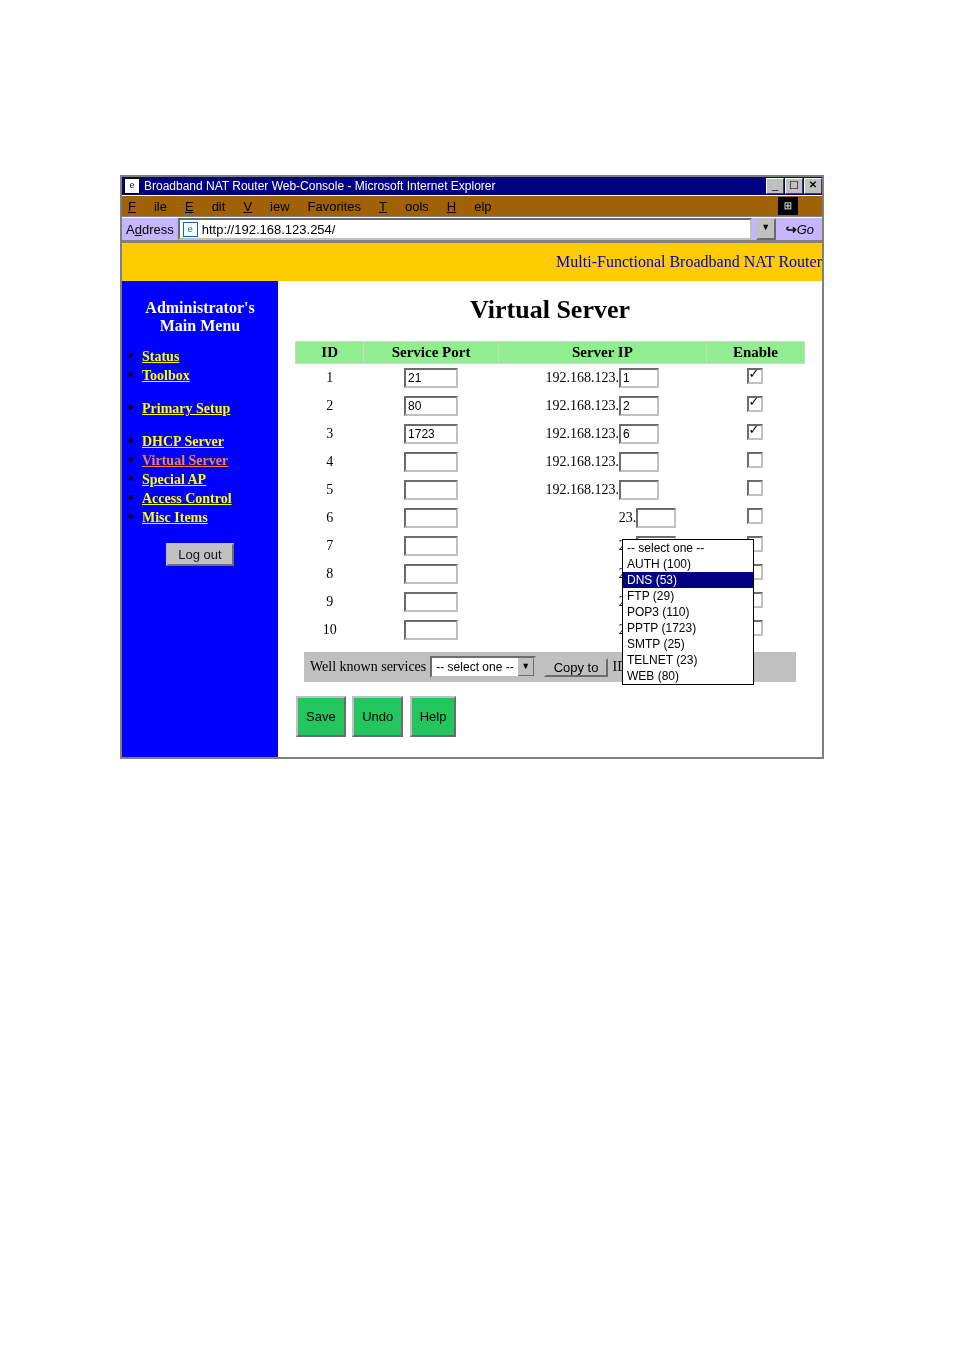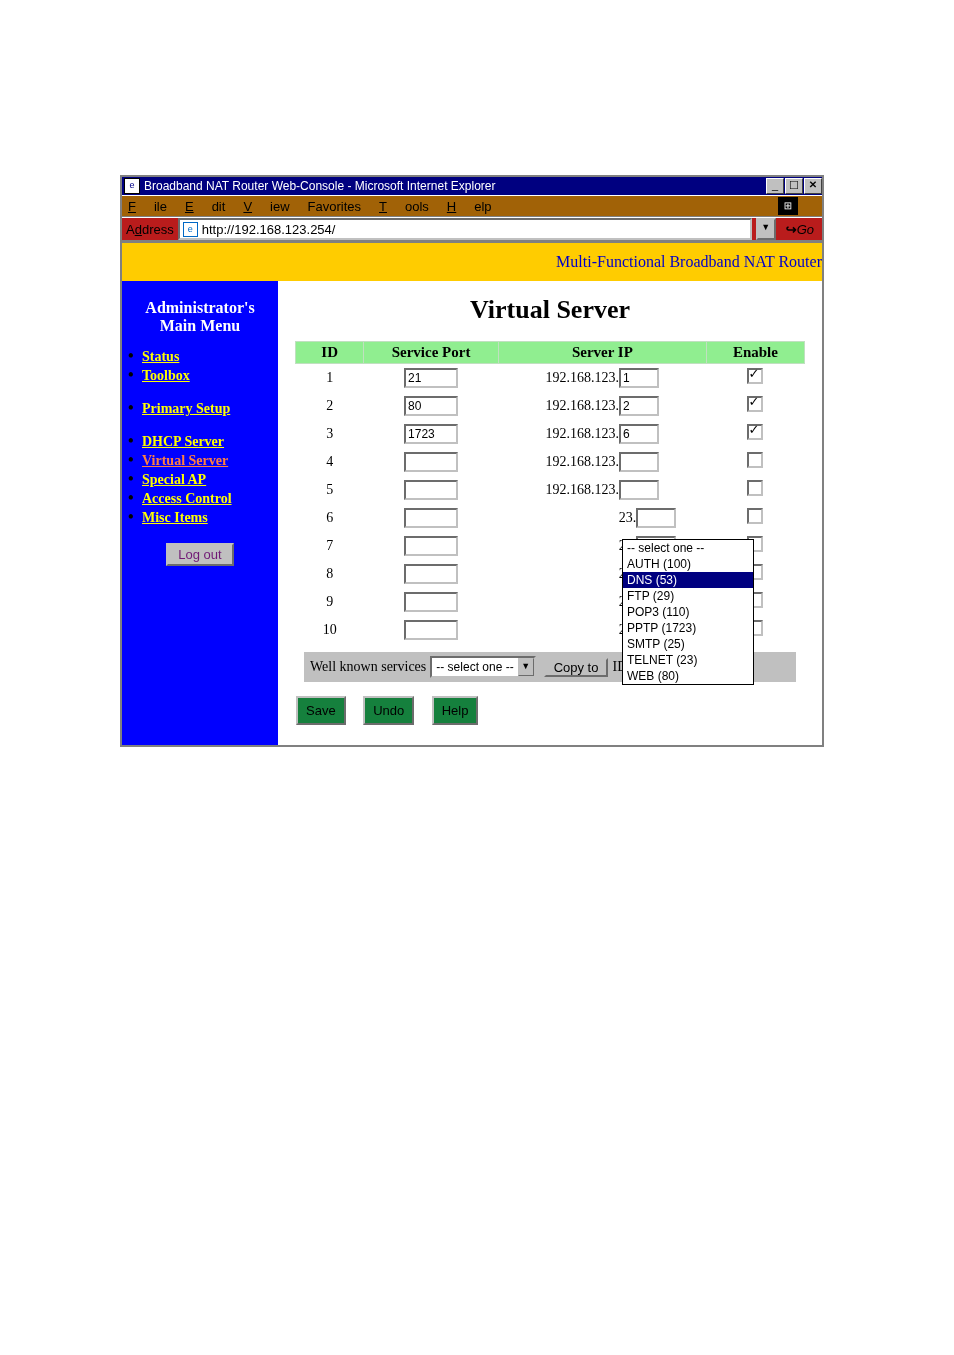--- a/index.html
+++ b/index.html
@@ -70,21 +70,21 @@
     margin-left: auto;
     width: 20px; height: 18px;
     background: #000;
     color: #fff;
     font-size: 10px;
     text-align: center;
     line-height: 18px;
   }
   
   .addressbar {
-    background: #b91c1c;
+    background: #c4b5fd;
     display: flex;
     align-items: center;
     height: 22px;
     padding: 0 4px;
     border-bottom: 1px solid #808080;
     border-top: 1px solid #fff;
     font-family: "MS Sans Serif", Arial, sans-serif;
     font-size: 13px;
   }
   .addressbar .label { margin-right: 4px; }
@@ -172,21 +172,21 @@
   }
   .sidebar a.active { color: #ff8040; }
   .sidebar .gap { height: 14px; }
   .logout-wrap { text-align: center; margin-top: 16px; }
   .logout {
     background: #c0c0c0;
     border: 2px outset #c0c0c0;
     padding: 2px 10px;
     font-family: "MS Sans Serif", Arial, sans-serif;
     font-size: 13px;
-    color: #701a75;
+    color: #0f172a;
   }
   .main {
     flex: 1;
     background: #fff;
     padding: 6px 0 20px;
     position: relative;
   }
   .main h2 {
     font-family: "Times New Roman", serif;
     font-size: 26px;
@@ -274,26 +274,26 @@
   .copy-btn {
     background: #c0c0c0;
     border: 2px outset #c0c0c0;
     padding: 0 8px;
     font-family: "MS Sans Serif", Arial, sans-serif;
     font-size: 13px;
     margin: 0 4px;
   }
   .bottom-btns { margin: 14px 0 0 18px; }
   .bottom-btns button {
-    background: #15803d;
+    background: #22c55e;
     border: 2px outset #c0c0c0;
-    padding: 5px 8px;
-    font-family: "MS Sans Serif", Arial, sans-serif;
-    font-size: 13px;
-    margin-right: 14px;
+    padding: 11px 8px;
+    font-family: "MS Sans Serif", Arial, sans-serif;
+    font-size: 13px;
+    margin-right: 3px;
   }
   
   .drop-open {
     position: absolute;
     left: 344px;
     top: 258px;
     width: 130px;
     background: #fff;
     border: 1px solid #000;
     font-family: Arial, sans-serif;

